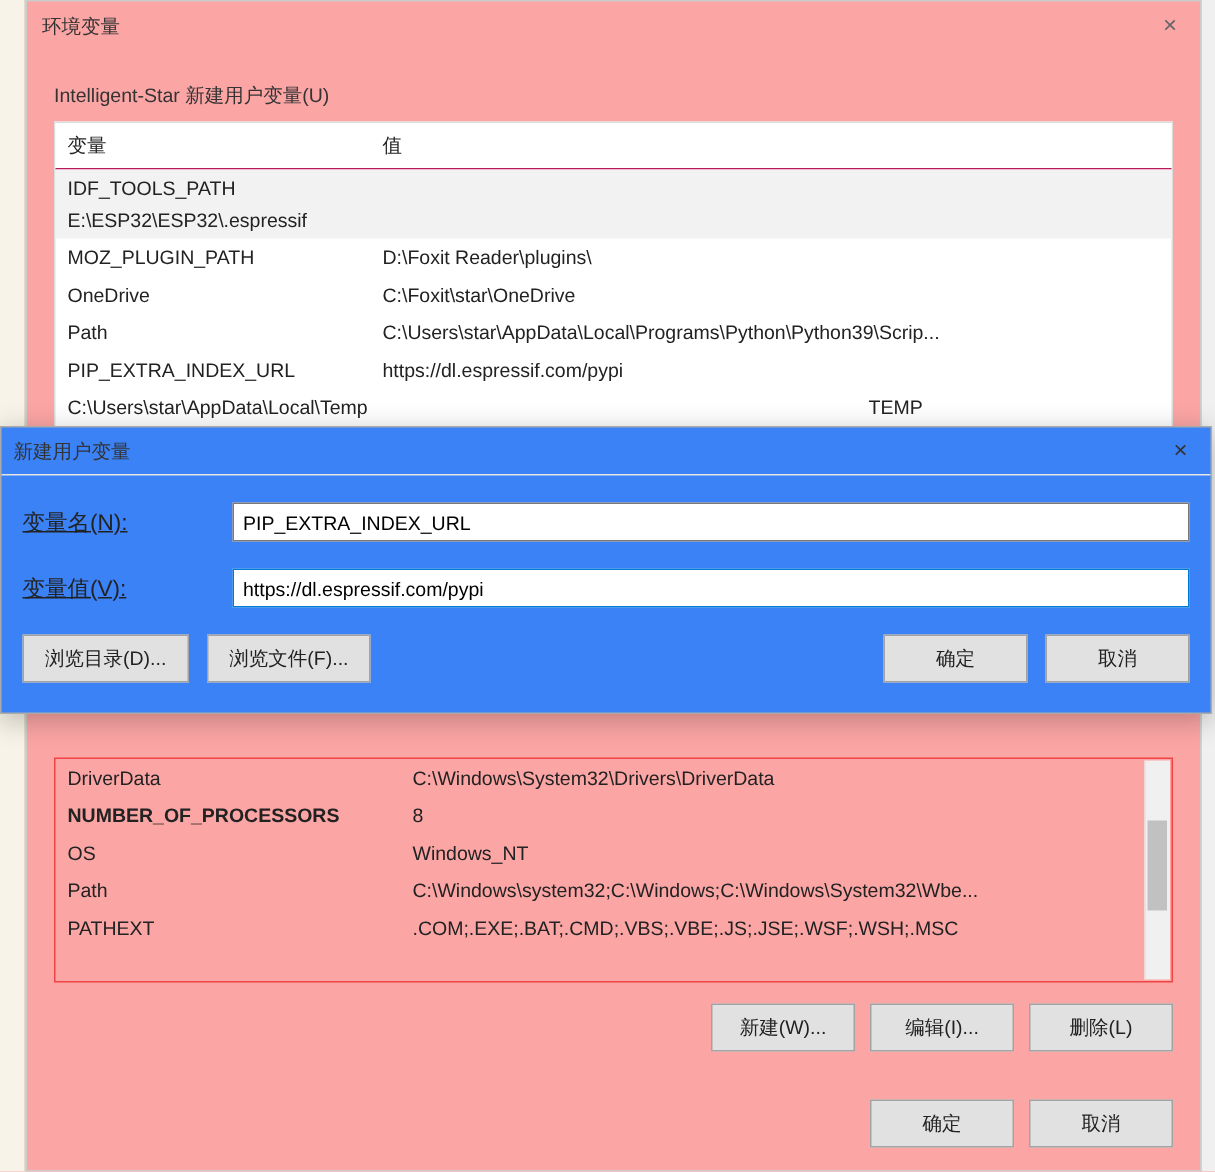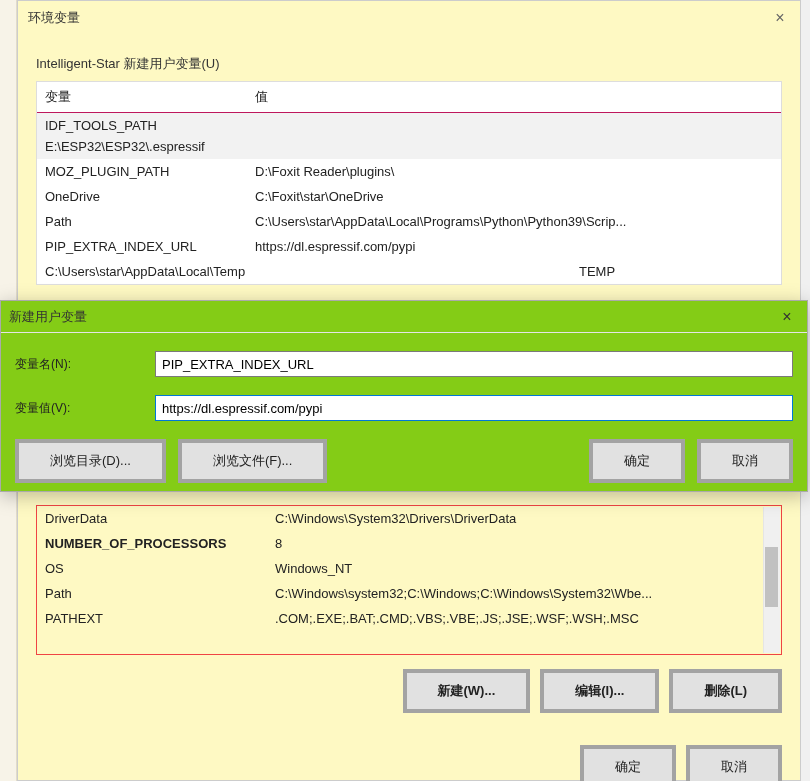--- a/index.html
+++ b/index.html
@@ -13,21 +13,21 @@
     height: 781px;
     overflow: hidden;
     position: relative;
   }
   .dialog1 {
     position: absolute;
     left: 17px;
     top: 0;
     width: 784px;
     height: 781px;
-    background: #fef9c3;
+    background: #fca5a5;
     border: 1px solid #ccc;
   }
   .titlebar {
     display: flex;
     align-items: center;
     height: 34px;
     padding-left: 10px;
     font-size: 13px;
     color: #333;
   }
@@ -73,28 +73,27 @@
     font-size: 13px;
     white-space: nowrap;
     overflow: hidden;
     text-overflow: ellipsis;
   }
   .btnrow {
     display: flex;
     gap: 10px;
     justify-content: flex-end;
     margin: 14px 18px 8px 14px;
-    font-weight: bold;
   }
   .btn {
     min-width: 96px;
-    height: 44px;
-    padding: 0 31px;
+    height: 32px;
+    padding: 0 14px;
     background: #e1e1e1;
-    border: 4px solid #a3a3a3;
+    border: 1px solid #a3a3a3;
     font-size: 13px;
     cursor: pointer;
     display: inline-flex;
     align-items: center;
     justify-content: center;
   }
   .system-table-wrap {
     border: 1px solid #ef4444;
     margin: 0 18px;
     height: 150px;
@@ -120,24 +119,24 @@
     display: flex;
     gap: 10px;
     justify-content: flex-end;
     margin: 32px 18px 0 0;
   }
 
   
   .dialog2 {
     position: absolute;
     left: 0;
-    top: 300px;
+    top: 284px;
     width: 808px;
     height: 192px;
-    background: #84cc16;
+    background: #3b82f6;
     border: 1px solid #aaa;
     box-shadow: 0 4px 18px rgba(0,0,0,0.25);
   }
   .dialog2 .titlebar2 {
     display: flex;
     align-items: center;
     height: 32px;
     padding-left: 8px;
     font-size: 13px;
     color: #333;
@@ -151,22 +150,23 @@
     color: #333;
     cursor: pointer;
   }
   .formrow {
     display: flex;
     align-items: center;
     margin: 18px 14px 0 14px;
   }
   .formrow .lbl {
     width: 140px;
-    font-size: 12px;
+    font-size: 15px;
     color: #222;
+    text-decoration: underline;
   }
   .formrow input[type=text] {
     flex: 1;
     height: 26px;
     padding: 2px 6px;
     font-size: 13px;
     border: 1px solid #7a7a7a;
   }
   .formrow input.sel {
     border: 1px solid #0078d7;

